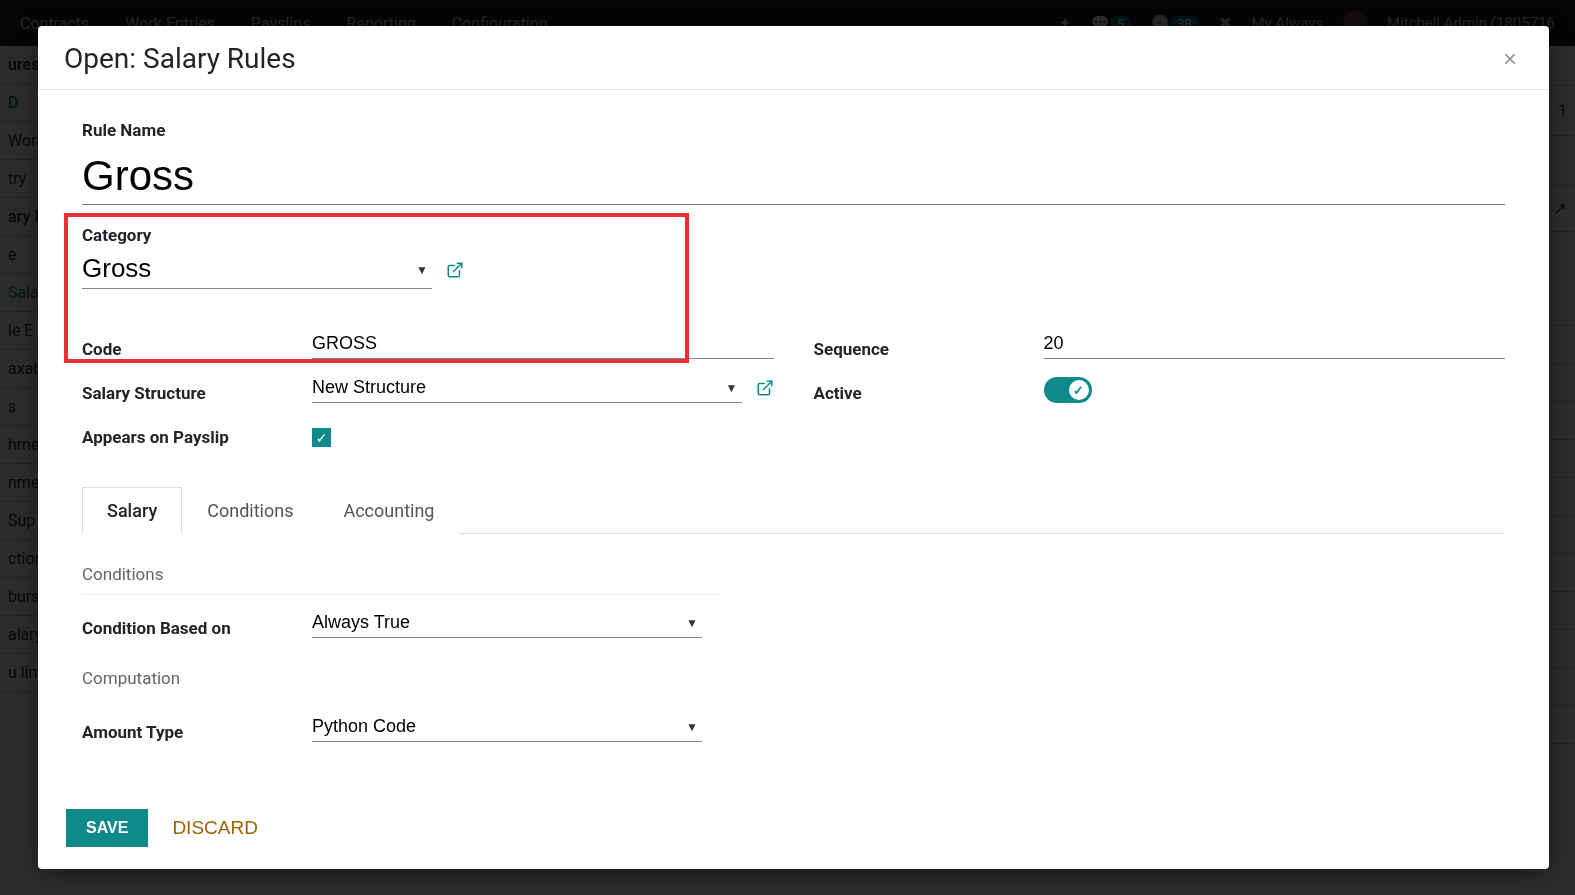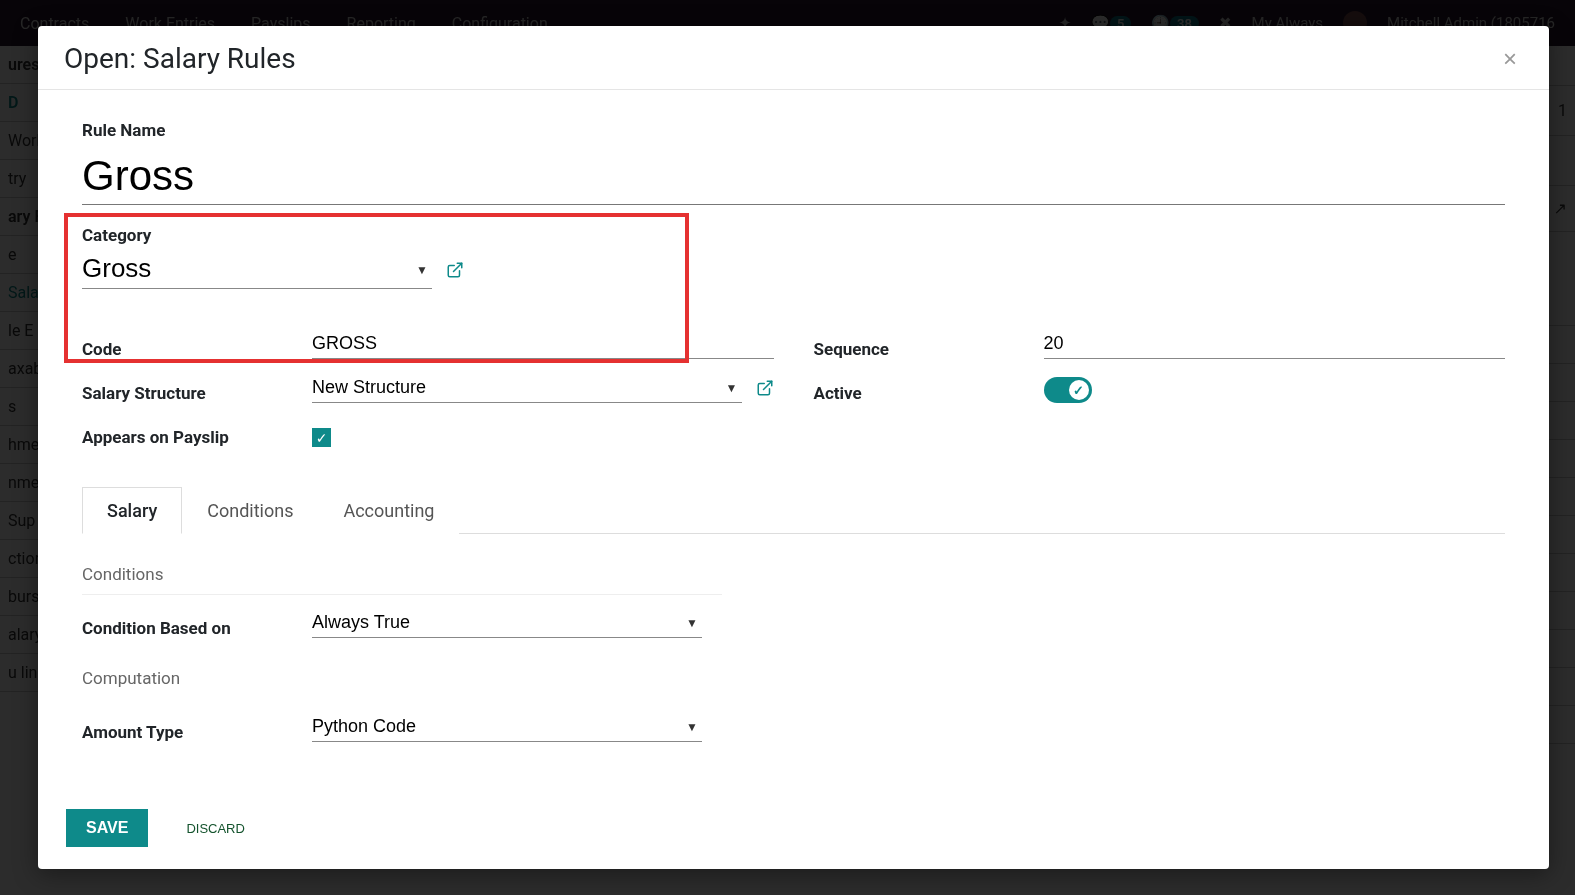--- a/index.html
+++ b/index.html
@@ -111,38 +111,38 @@
     flex:1;
     overflow-y:auto;
     padding: 30px 44px 10px 44px;
   }
   .modal-body::-webkit-scrollbar { width:14px; }
   .modal-body::-webkit-scrollbar-track { background:#f1f1f1; }
   .modal-body::-webkit-scrollbar-thumb { background:#c1c1c1; }
   .modal-footer {
     padding: 14px 20px 22px 28px;
     display:flex;
-    gap:32px;
+    gap:18px;
     align-items:center;
   }
   .btn-save {
     background:#0e8a8a;
     color:#fff;
     border:none;
     font-weight:600;
     font-size:16px;
     padding:10px 20px;
     cursor:pointer;
   }
   .btn-discard {
     background:none;
     border:none;
-    color:#14532d;
+    color:#a16207;
     font-weight:500;
-    font-size:13px;
+    font-size:19px;
     cursor:pointer;
   }
 
   
   .field-label {
     font-size: 17px;
     font-weight: 700;
     color:#212529;
   }
   .rule-name-input {

